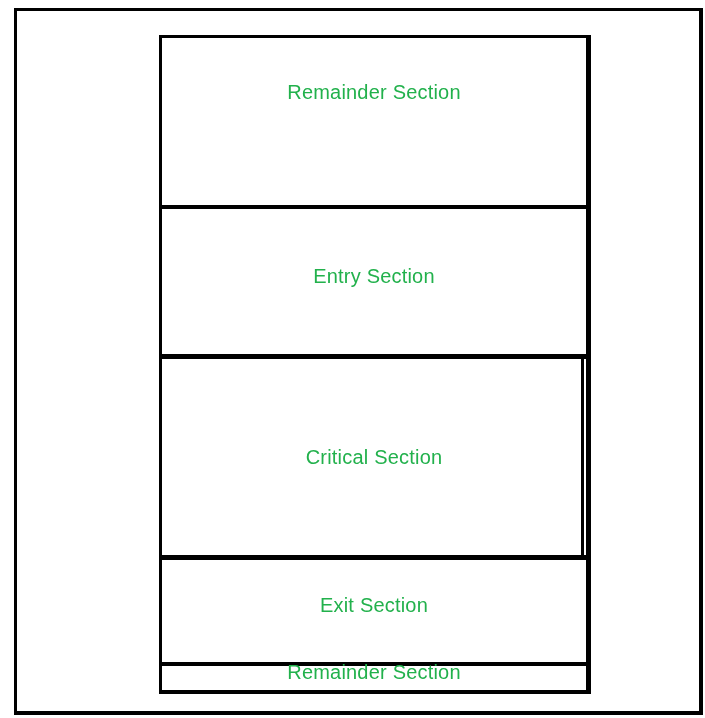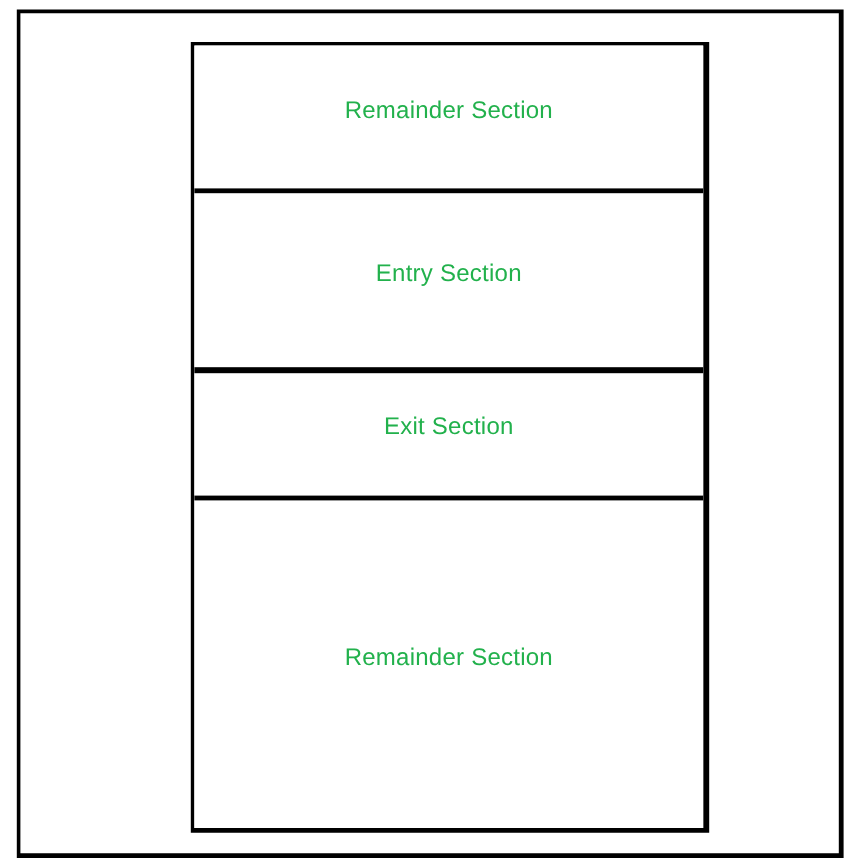--- a/index.html
+++ b/index.html
@@ -41,21 +41,21 @@
     flex-direction: column;
   }
   .row {
     position: relative;
     display: flex;
     align-items: center;
     justify-content: center;
     background: #ffffff;
   }
   .row--remainder-top { height: 119px; }
-  .row--entry        { height: 149px; border-top: 4px solid #000; }
+  .row--entry        { height: 149px; border-top: 4px solid #000; margin-top: 48px; }
   .row--critical     { height: 201px; border-top: 5px solid #000; }
   .row--exit         { height: 107px; border-top: 5px solid #000; text-align: center; }
   .row--remainder-bottom { flex: 1; border-top: 4px solid #000; }
   
   .row--critical::after {
     content: "";
     position: absolute;
     top: 0;
     bottom: 0;
     right: 2px;
@@ -80,20 +80,23 @@
     <div class="column">
 
       <div class="row row--remainder-top">
         <span class="section-label">Remainder Section</span>
       </div>
 
       <div class="row row--entry">
         <span class="section-label">Entry Section</span>
       </div>
 
+      <div class="row row--critical">
+        <span class="section-label">Critical Section</span>
+      </div>
 
       <div class="row row--exit">
         <span class="section-label">Exit Section</span>
       </div>
 
       <div class="row row--remainder-bottom">
         <span class="section-label">Remainder Section</span>
       </div>
 
     </div>

